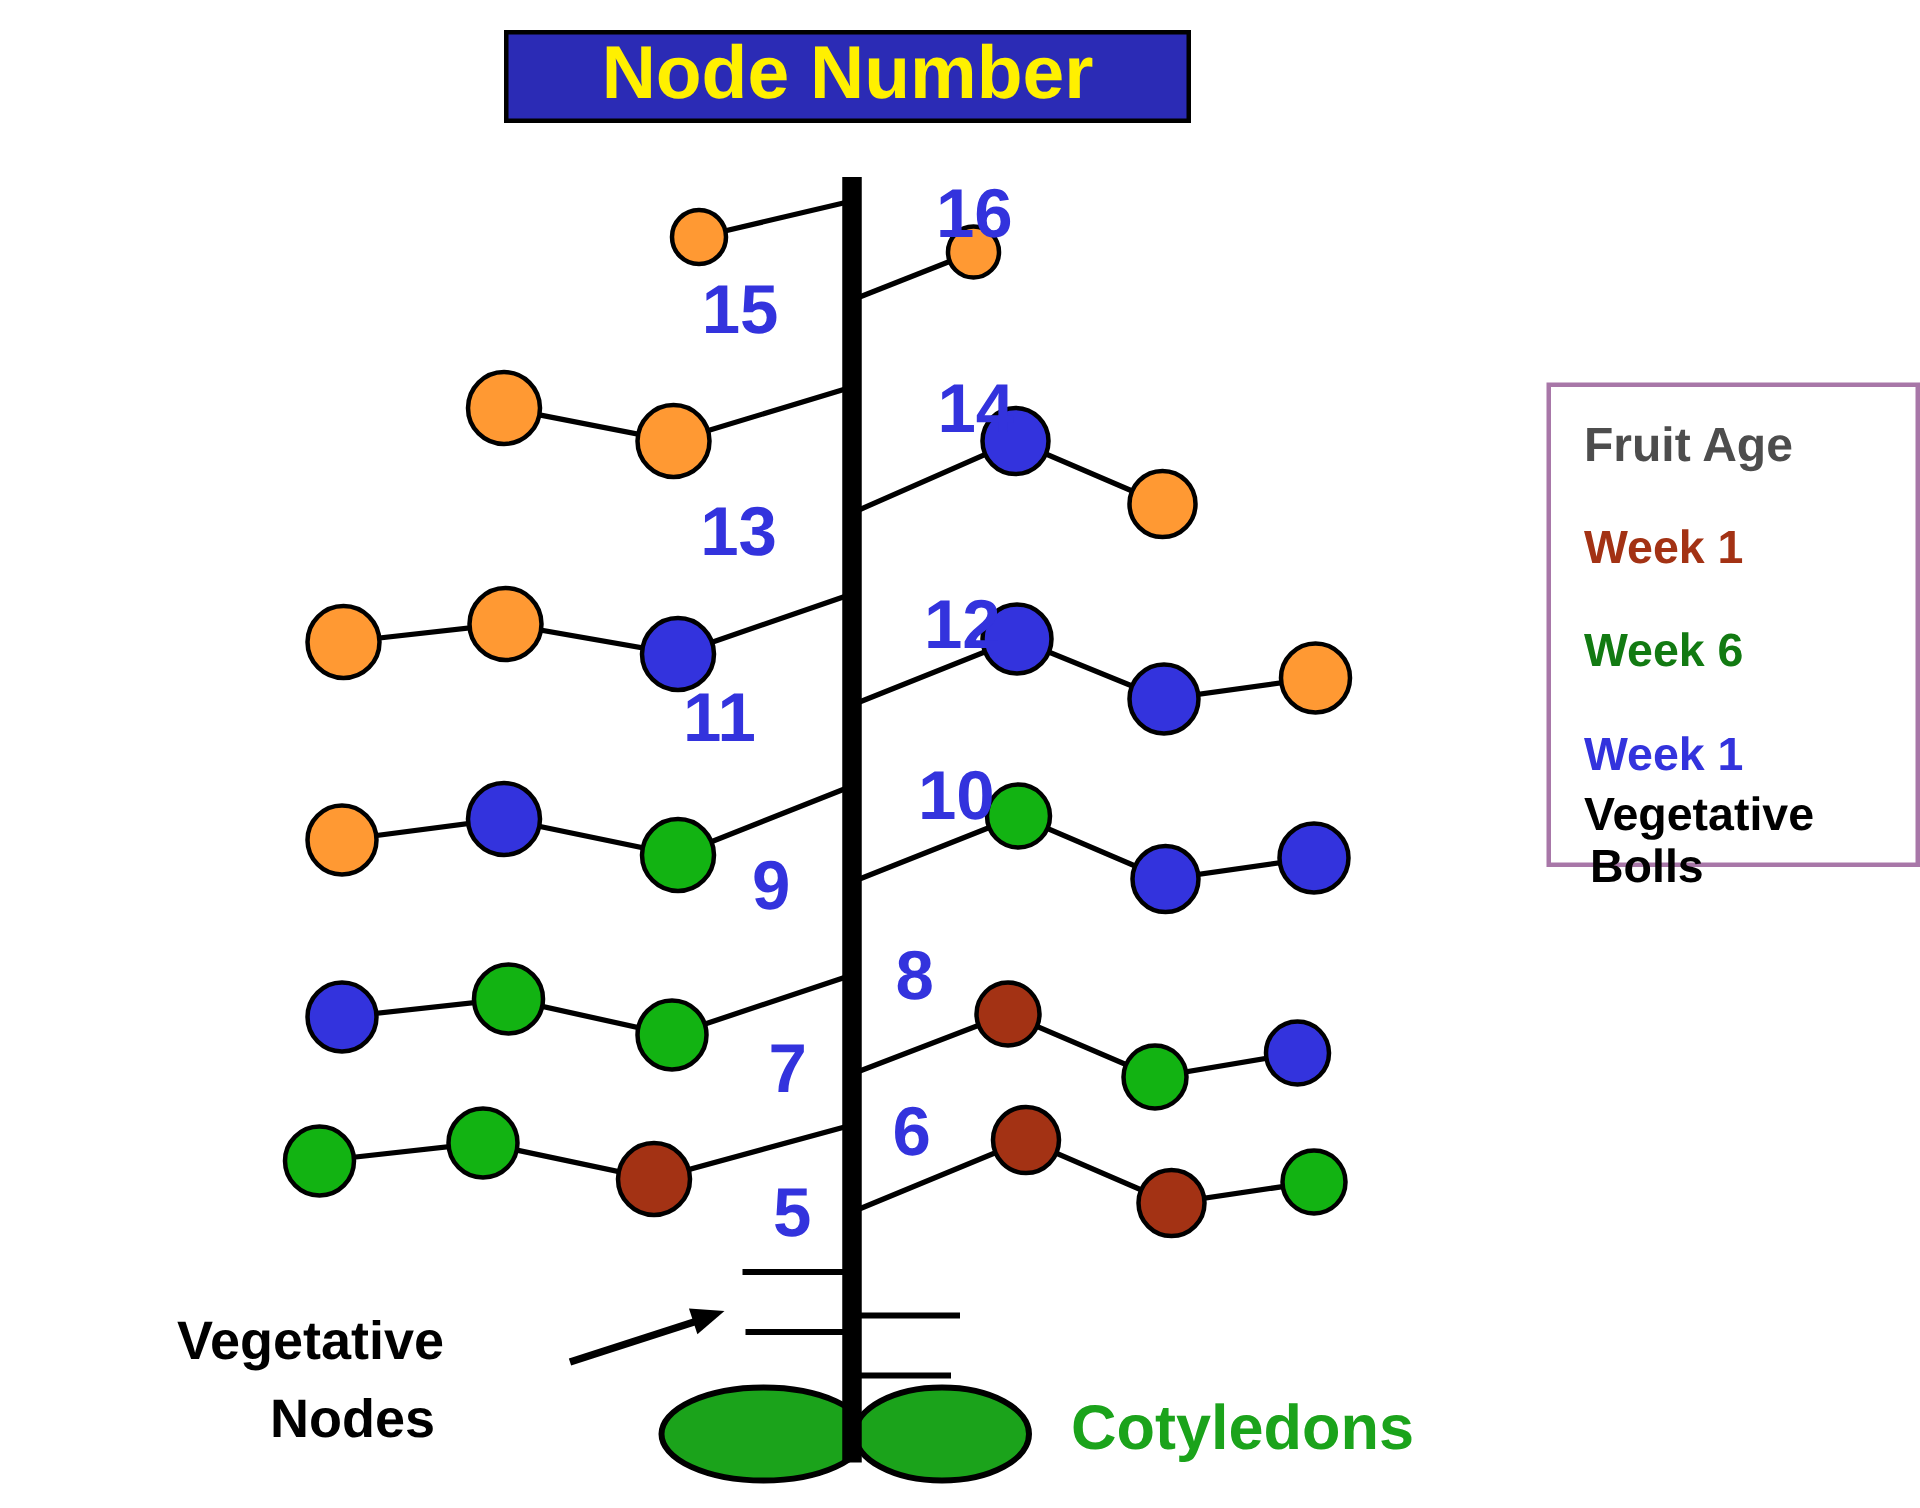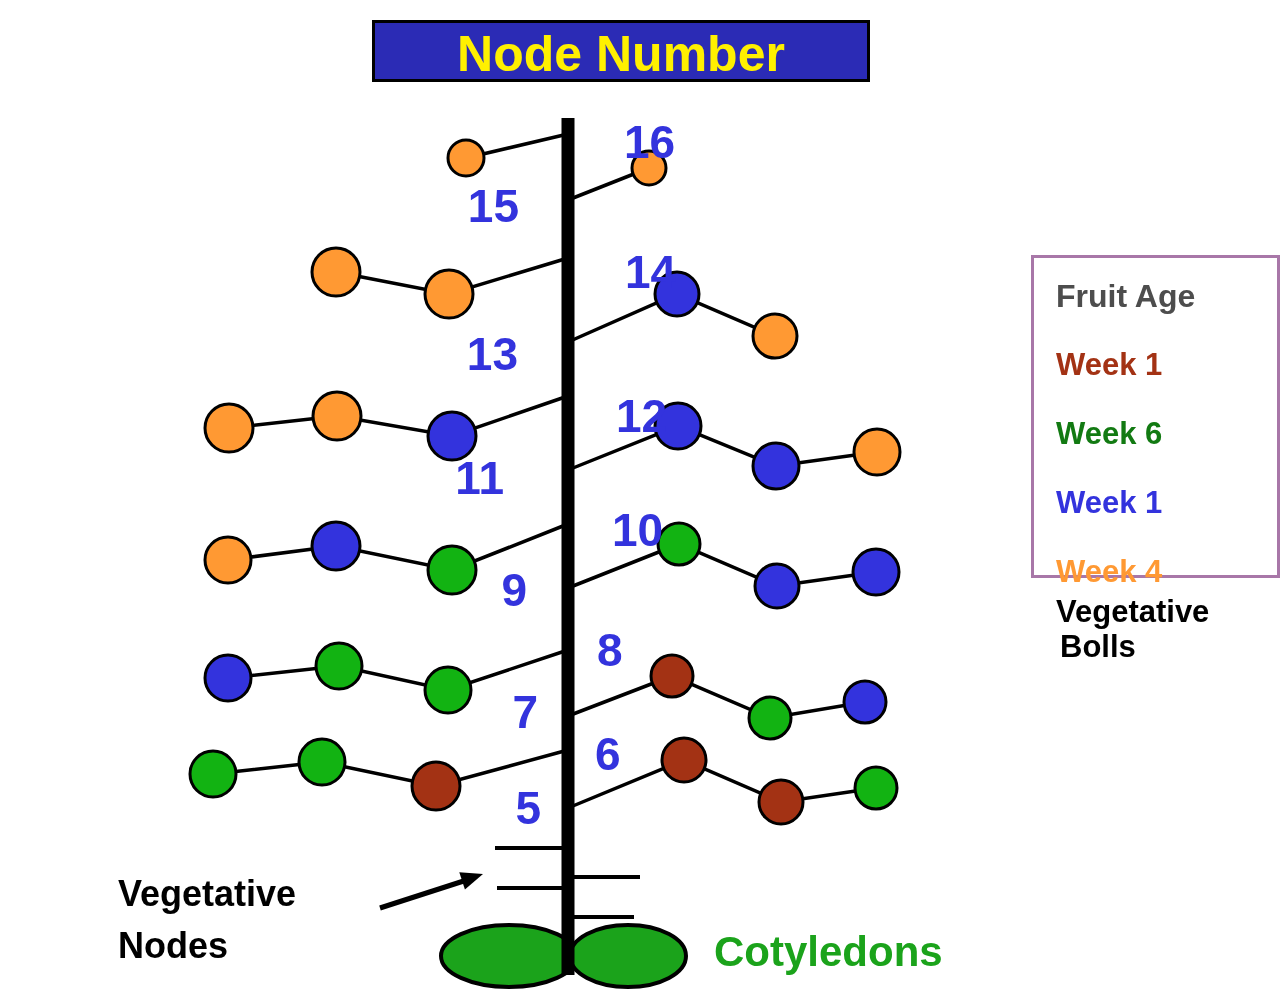--- a/index.html
+++ b/index.html
@@ -9,25 +9,25 @@
     font-family:"Liberation Sans", sans-serif;
     overflow:hidden;
     position:relative;
   }
   #stage{position:absolute;left:0;top:0;width:1280px;height:1005px;}
 
   
   .title-banner{
     position:absolute;
     left:336px; top:20px;
-    width:498px; height:62px;
+    width:458px; height:62px;
     background:#2B2BB5;
     border:3px solid #000000;
     box-sizing:border-box;
-    display:flex;align-items:flex-end;justify-content:center;margin-left:36px;
+    display:flex;align-items:flex-start;justify-content:center;
   }
   .title-banner .title-text{
     color:#FFF000;
     font-size:50px;
     font-weight:bold;
     letter-spacing:0px;
     line-height:1;
     white-space:nowrap;
   }
 
@@ -66,21 +66,21 @@
   .veg-label{
     position:absolute;
     left:118px; top:868px;
     width:250px;
     color:#000000;
     font-size:36px;
     font-weight:bold;
     line-height:1.45;
     text-align:left;
   }
-  .veg-label .l2{display:block;text-align:left;padding-right:16px;}
+  .veg-label .l2{display:block;text-align:center;padding-right:16px;}
 
   .coty-label{
     position:absolute;
     left:714px; top:928px;
     color:#1BA31B;
     font-size:42px;
     font-weight:bold;
     white-space:nowrap;
   }
 
@@ -165,21 +165,20 @@
       <text x="538" y="728" text-anchor="end" class="nodenum" fill="#3333DD">7</text>
       <text x="595" y="770" text-anchor="start" class="nodenum" fill="#3333DD">6</text>
       <text x="541" y="824" text-anchor="end" class="nodenum" fill="#3333DD">5</text>
     </svg>
 
   <div class="legend-box">
     <div class="legend-title">Fruit Age</div>
     <div class="legend-item wk1">Week 1</div>
     <div class="legend-item wk2">Week 6</div>
     <div class="legend-item wk3">Week 1</div>
-    <div class="legend-item wk4">Week 4</div>
     <div class="legend-item veg">
       <span>Vegetative</span>
       <span class="l2">Bolls</span>
     </div>
   </div>
 
   <div class="veg-label">
     <span>Vegetative</span>
     <span class="l2">Nodes</span>
   </div>

